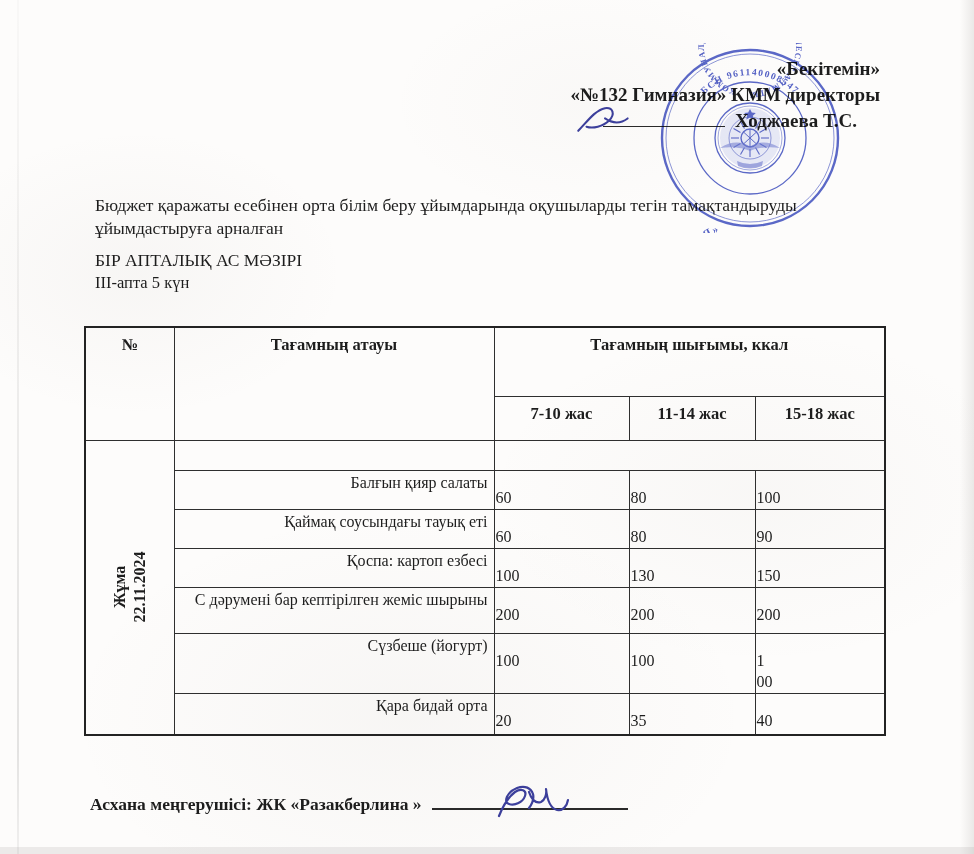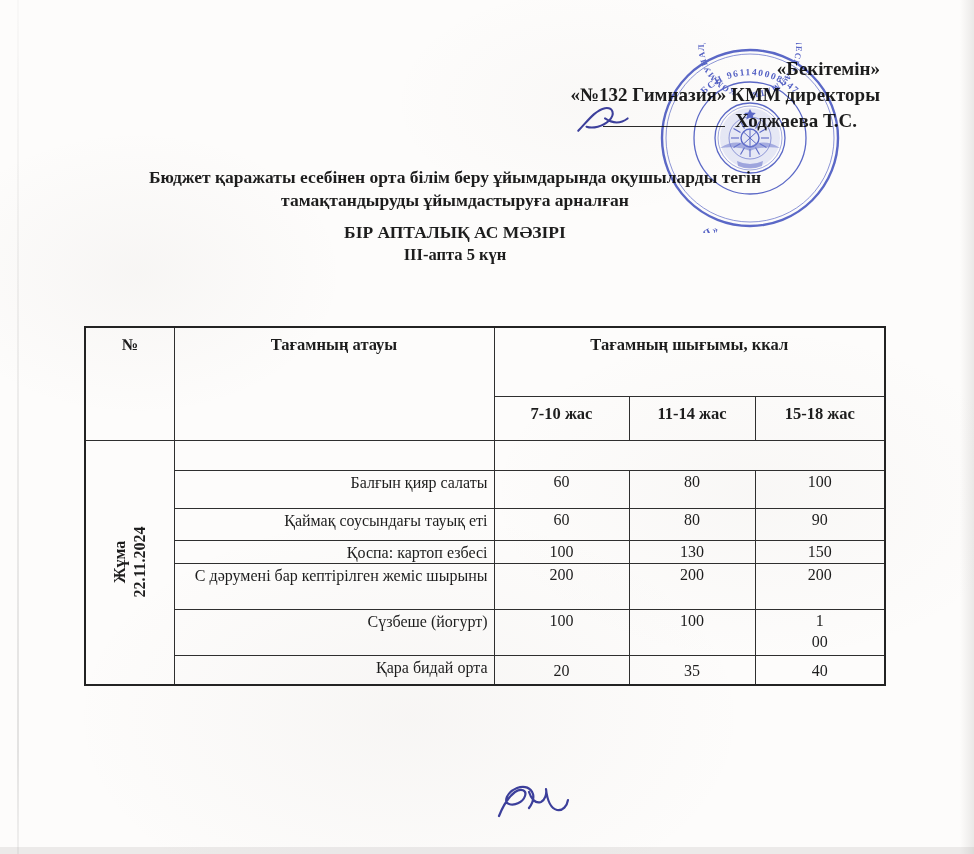--- a/index.html
+++ b/index.html
@@ -24,37 +24,37 @@
   .edge-bottom{position:absolute;left:0;right:0;bottom:0;height:7px;background:rgba(150,145,140,.16);}
 
   
   .approval{position:absolute;top:56px;right:94px;text-align:right;
     font-weight:bold;font-size:19px;line-height:26px;z-index:1;}
   .approval .sig-row{display:flex;justify-content:flex-end;align-items:baseline;margin-right:23px;}
   .approval .u-line{display:inline-block;width:122px;border-bottom:1.8px solid #2a2a2a;height:1px;}
   .approval .dir-name{margin-left:10px;}
 
   
-  .titleblock{position:absolute;top:166px;left:95px;width:720px;text-align:center;
-    font-weight:bold;z-index:1;}
+  .titleblock{position:absolute;top:194px;left:95px;width:720px;text-align:left;
+    font-weight:normal;z-index:1;}
   .t-sub{font-size:17.5px;line-height:23px;}
   .t-main{font-size:17.5px;line-height:23px;margin-top:9px;}
   .t-week{font-size:16.5px;line-height:22px;margin-top:0;}
 
   
   .menu-wrap{position:absolute;left:84px;top:326px;z-index:1;}
   table.menu{border-collapse:collapse;table-layout:fixed;width:800px;border:2.6px solid #232323;}
   table.menu th, table.menu td{border:1.6px solid #2f2f2f;}
   table.menu thead th{font-weight:bold;vertical-align:top;padding-top:7px;font-size:16.5px;}
   tr.h1{height:69px;} tr.h2{height:30px;}
   tr.h2 th{vertical-align:middle;padding:16px;font-size:15.5px;}
   tr.re{height:30px;} tr.r1{height:38px;} tr.r2{height:32px;} tr.r3{height:21px;}
   tr.r4{height:46px;} tr.r5{height:46px;} tr.r6{height:30px;}
   td.nm{text-align:right;vertical-align:top;padding:2px 6px 0 9px;font-size:16px;line-height:20px;}
-  td.val{text-align:center;vertical-align:top;padding-top:0;font-size:16px;white-space:pre-line;line-height:21px;margin-left:14px;}
+  td.val{vertical-align:top;padding-top:16px;font-size:16px;white-space:pre-line;line-height:21px;margin-left:14px;}
   tr.r6 td.val{vertical-align:bottom;padding-bottom:3px;}
   td.day{position:relative;}
   .day-rot{position:absolute;top:50%;left:50%;width:200px;margin-left:-100px;margin-top:-20px;
     transform:rotate(-90deg);text-align:center;font-weight:bold;font-size:16px;line-height:20px;}
 
   
   .footer{position:absolute;left:90px;top:794px;display:flex;align-items:baseline;z-index:1;}
   .footer .f-label{font-weight:bold;font-size:17.5px;}
   .footer .f-line{display:inline-block;width:196px;border-bottom:2px solid #2a2a2a;height:1px;margin-left:10px;}
   .sig-footer{position:absolute;left:492px;top:778px;z-index:2;}
@@ -205,16 +205,20 @@
         <tr class="r6">
           <td class="nm">Қара бидай орта</td>
           <td class="val">20</td>
           <td class="val">35</td>
           <td class="val">40</td>
         </tr>
       </tbody>
     </table>
   </div>
 
+  <div class="footer">
+    <span class="f-label">Асхана меңгерушісі: ЖК «Разакберлина »</span>
+    <span class="f-line"></span>
+  </div>
   <svg class="sig-footer" width="82" height="45" viewBox="0 0 80 45">
     <path d="M 6,38 C 10,28 14,20 22,14 C 28,10 34,12 32,18 C 30,24 22,28 16,26 C 10,24 14,14 24,10 C 32,7 38,10 40,16 C 41,20 39,26 36,30 M 36,14 C 38,20 42,26 48,24 C 52,22 54,16 53,11 M 53,11 C 54,20 56,30 64,32 C 70,33 74,28 75,22" fill="none" stroke="#3c3f9b" stroke-width="2.2" stroke-linecap="round"></path>
   </svg>
 </div>
 
 </body></html>

